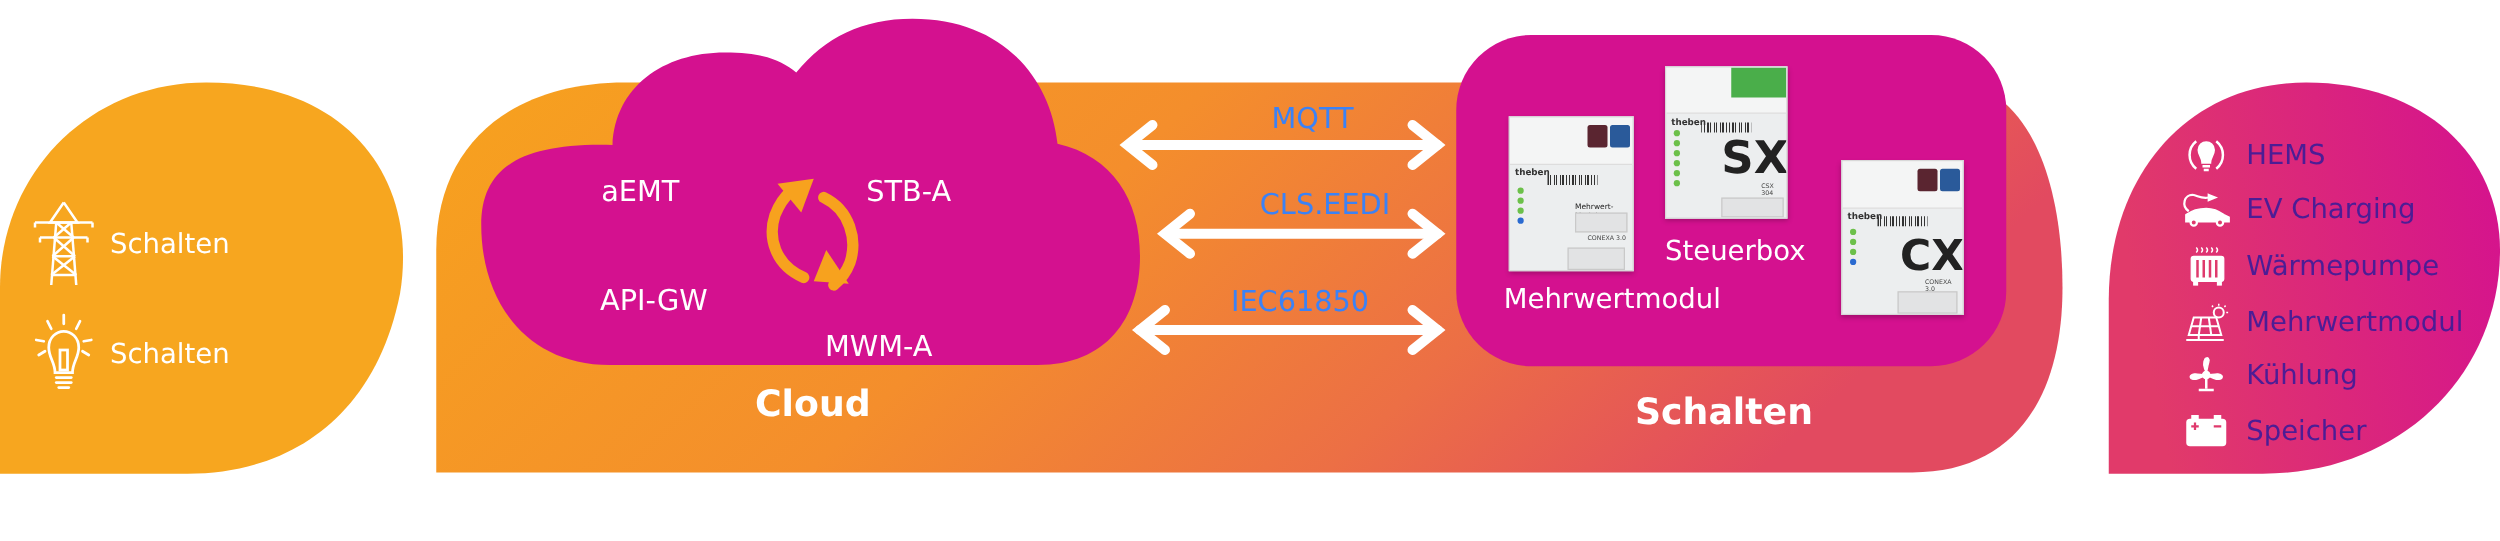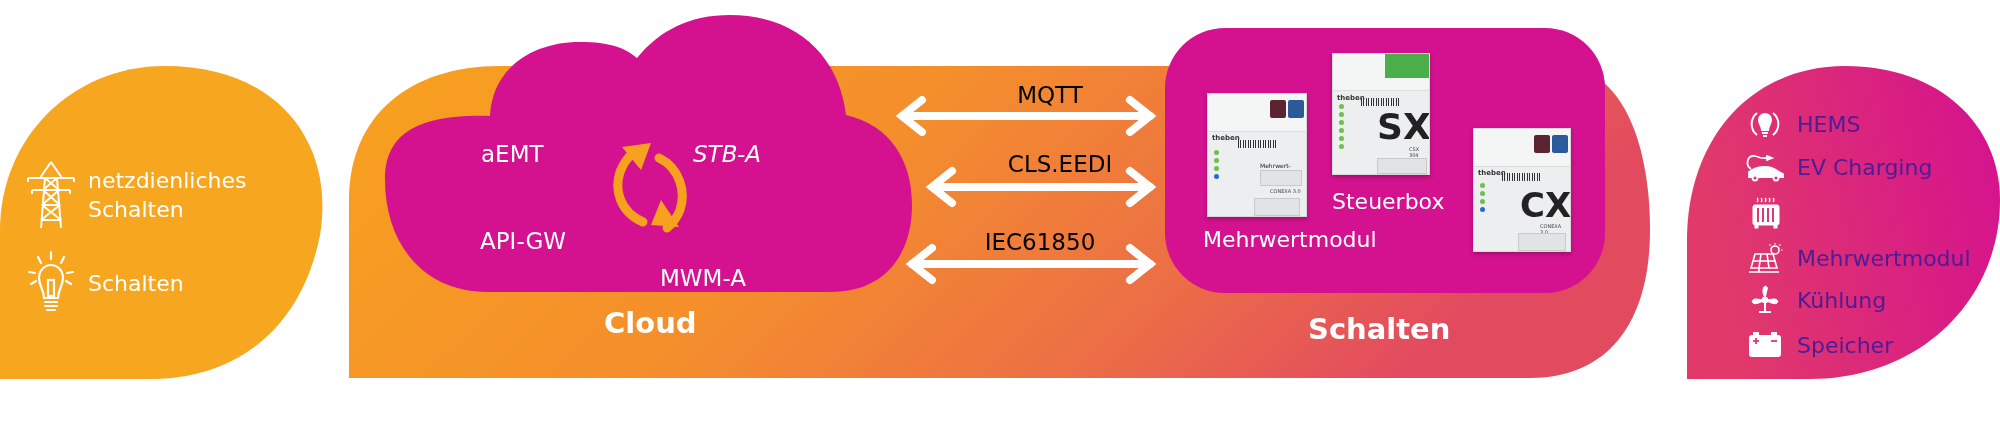--- a/index.html
+++ b/index.html
@@ -1,21 +1,21 @@
 <!DOCTYPE html>
 <html><head>
 <meta charset="utf-8">
 <style>
   html, body { margin: 0; padding: 0; background: #ffffff; }
   body { width: 2000px; height: 433px; position: relative; overflow: hidden;
          font-family: "DejaVu Sans", "Liberation Sans", sans-serif; }
   #stage { position: absolute; left: 0; top: 0; width: 2000px; height: 433px; }
   .txt { position: absolute; color: #ffffff; white-space: nowrap; line-height: 1; }
   .cloud-item { font-size: 23px; }
-  .proto { font-size: 23px; color: #000000; position: absolute; white-space: nowrap; line-height: 1; transform: translateX(-50%); }
+  .proto { font-size: 23px; color: #3b82f6; position: absolute; white-space: nowrap; line-height: 1; transform: translateX(-50%); }
   .section-label { font-size: 29px; font-weight: bold; }
   .hw-label { font-size: 22px; }
   .app-row { position: absolute; left: 1745px; display: flex; align-items: center; height: 32px; }
   .app-icon { width: 40px; height: 32px; display: flex; align-items: center; justify-content: center; }
   .app-label { color: #4c1d95; font-size: 22px; margin-left: 12px; white-space: nowrap; }
   .left-row { position: absolute; left: 26px; display: flex; align-items: center; }
   .left-icon { width: 50px; height: 70px; }
   .left-text { color: #fff; font-size: 22px; line-height: 29px; margin-left: 12px; }
   .device { position: absolute; background: #eceeef; border: 1px solid #d8d8d8; box-shadow: 0 2px 4px rgba(0,0,0,0.25); overflow: hidden; }
   .device .top { position: absolute; left: 0; top: 0; right: 0; height: 30%; background: #f4f5f5; border-bottom: 1px solid #ddd; }
@@ -96,21 +96,20 @@
     <line x1="19" y1="18" x2="33" y2="30"></line>
       <line x1="31" y1="18" x2="17" y2="30"></line>
     <line x1="17" y1="30" x2="34" y2="45"></line>
       <line x1="33" y1="30" x2="16" y2="45"></line>
     <line x1="16" y1="45" x2="35" y2="60"></line>
       <line x1="34" y1="45" x2="15" y2="60"></line>
     <line x1="16" y1="45" x2="34" y2="45"></line>
       <line x1="15" y1="60" x2="35" y2="60"></line>
   </svg>
   <div class="left-text">
-    <div>netzdienliches</div>
     <div>Schalten</div>
   </div>
 </div>
 <div class="left-row" style="top:248px;">
   <svg class="left-icon" viewBox="0 0 50 70" fill="none" stroke="#fff" stroke-width="2.2" stroke-linecap="round">
     <line x1="25" y1="4" x2="25" y2="11"></line>
     <line x1="12" y1="9" x2="15" y2="15"></line>
       <line x1="38" y1="9" x2="35" y2="15"></line>
     <line x1="3" y1="24" x2="9" y2="25"></line>
       <line x1="47" y1="24" x2="41" y2="25"></line>
@@ -121,21 +120,21 @@
     <line x1="19" y1="54" x2="31" y2="54"></line>
       <line x1="19" y1="58" x2="31" y2="58"></line>
       <line x1="21" y1="62" x2="29" y2="62"></line>
   </svg>
   <div class="left-text">
     <div>Schalten</div>
   </div>
 </div>
 
 <div class="txt cloud-item" style="left:481px; top:143px;">aEMT</div>
-<div class="txt cloud-item" style="left:693px; top:143px;font-style:italic;">STB-A</div>
+<div class="txt cloud-item" style="left:693px; top:143px;">STB-A</div>
 <div class="txt cloud-item" style="left:480px; top:230px;">API-GW</div>
 <div class="txt cloud-item" style="left:660px; top:230px;margin-top:37px;">MWM-A</div>
 
 <div class="txt section-label" style="left:604px; top:309px;">Cloud</div>
 <div class="txt section-label" style="left:1308px; top:315px;">Schalten</div>
 
 <div class="proto" style="left:1050px; top:84px;">MQTT</div>
 <div class="proto" style="left:1060px; top:153px;">CLS.EEDI</div>
 <div class="proto" style="left:1040px; top:231px;">IEC61850</div>
 
@@ -215,20 +214,21 @@
     <rect x="8" y="8" width="26" height="20" rx="2"></rect>
     <g stroke="#df3a6d" stroke-width="2">
         <line x1="13" y1="11" x2="13" y2="25"></line>
         <line x1="18" y1="11" x2="18" y2="25"></line>
         <line x1="23" y1="11" x2="23" y2="25"></line>
         <line x1="28" y1="11" x2="28" y2="25"></line>
       </g>
     <rect x="10" y="28" width="3" height="3"></rect>
       <rect x="29" y="28" width="3" height="3"></rect>
   </svg>
+  <span class="app-label">Wärmepumpe</span>
 </div>
 <div class="app-row" style="top:242px;">
   <svg class="app-icon" viewBox="0 0 40 32" fill="none" stroke="#fff" stroke-width="1.6">
     <path d="M6,26 L10,12 L28,12 L32,26 Z"></path>
     <line x1="8" y1="19" x2="30" y2="19"></line>
     <line x1="16" y1="12" x2="14" y2="26"></line>
       <line x1="22" y1="12" x2="24" y2="26"></line>
     <line x1="14" y1="26" x2="14" y2="30"></line>
       <line x1="4" y1="30" x2="34" y2="30"></line>
     <circle cx="30" cy="8" r="4"></circle>

